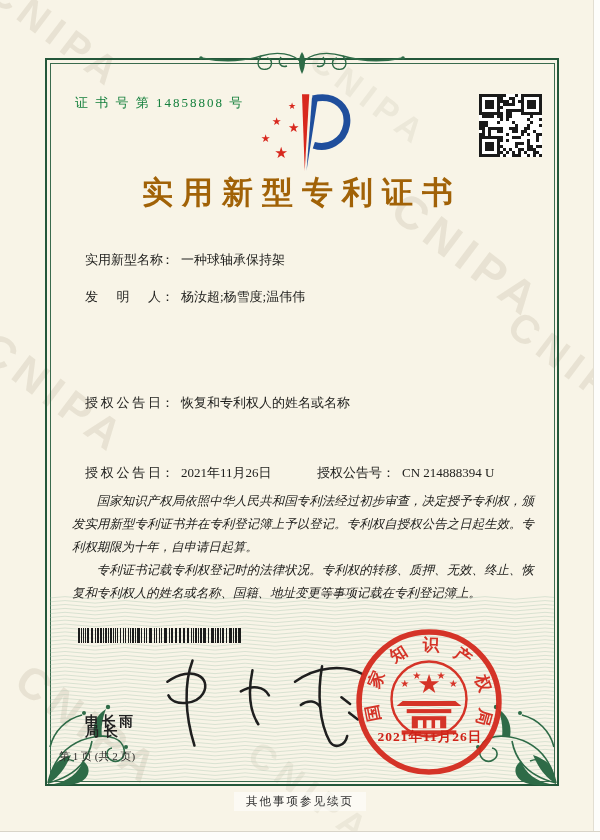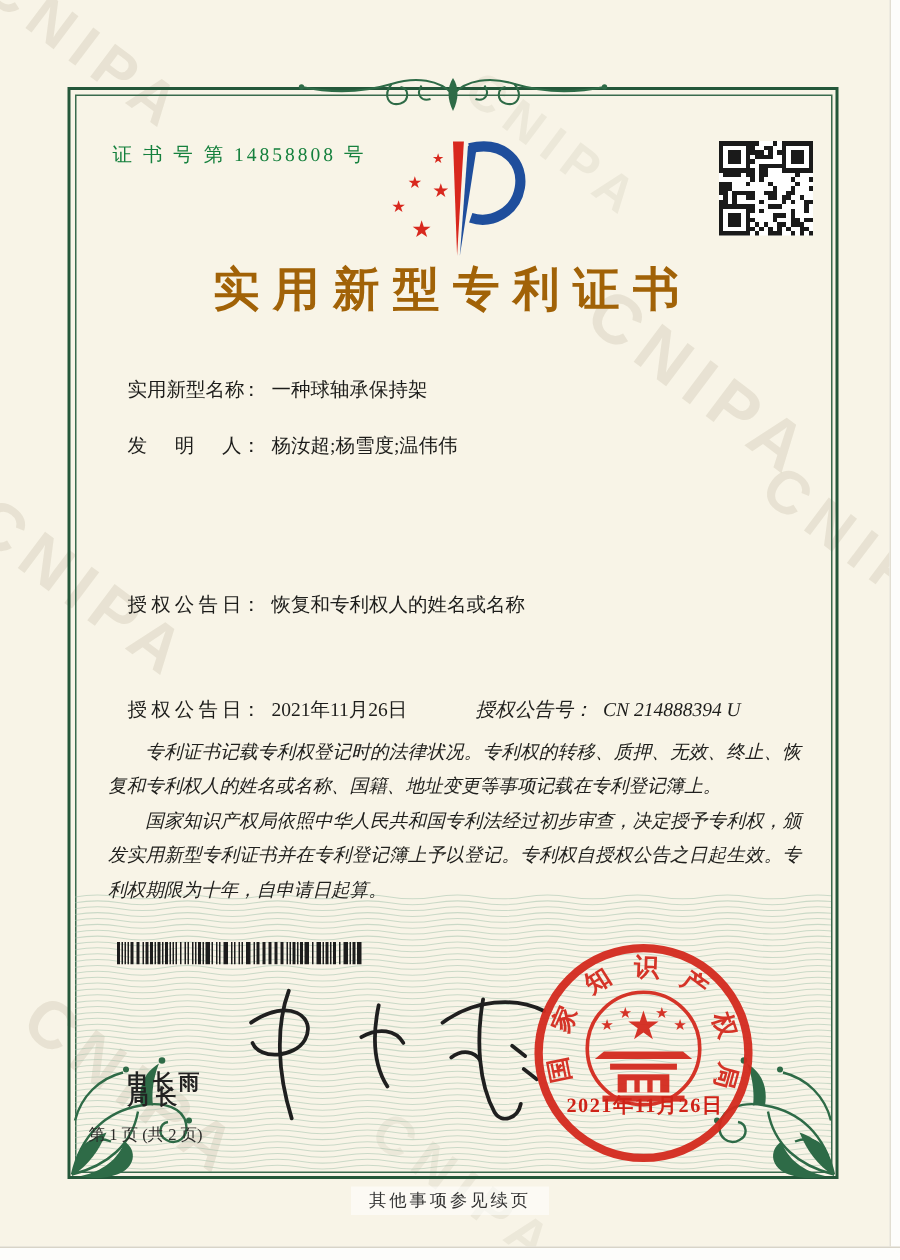--- a/index.html
+++ b/index.html
@@ -26,21 +26,21 @@
   .corner-r{right:-3px;transform:scaleX(-1);}
   
   .cert-no{position:absolute;left:28px;top:34px;font-size:13px;letter-spacing:2px;color:#15803d;z-index:3;}
   .logo{position:absolute;left:205px;top:28px;width:100px;height:88px;z-index:3;}
   .qr{position:absolute;left:432px;top:34px;width:63px;height:63px;z-index:3;}
   .title{position:absolute;left:0;top:112px;width:100%;text-align:center;font-size:31px;font-weight:bold;
          letter-spacing:9px;color:#a16207;z-index:3;}
   .row{position:absolute;left:38px;font-size:13px;color:#1d1d1b;z-index:3;white-space:nowrap;}
   .flabel{display:inline-block;width:76px;text-align:justify;text-align-last:justify;vertical-align:bottom;}
   .colon{margin-right:7px;}
-  .cell2{position:absolute;left:232px;top:0;font-style:italic;}
+  .cell2{position:absolute;left:232px;top:0;}
   .paras{position:absolute;left:25px;top:430px;width:462px;font-size:12.4px;line-height:1.86;color:#20201e;
          text-align:justify;font-style:italic;z-index:3;}
   .paras p{margin:0;text-indent:2em;}
   .barcode{position:absolute;left:30px;top:568px;width:166px;height:15px;z-index:3;}
   .sig-title{position:absolute;left:38px;top:625px;font-size:14px;font-weight:600;letter-spacing:5px;color:#222;z-index:3;margin-top:38px;}
   .sig-name{position:absolute;left:38px;top:653px;font-size:14px;font-weight:600;letter-spacing:3px;color:#222;z-index:3;}
   .signature{position:absolute;left:103px;top:588px;width:232px;height:112px;z-index:3;}
   .seal{position:absolute;left:306px;top:566px;width:152px;height:152px;z-index:4;opacity:.95;}
   .seal-date{position:absolute;left:301px;top:668px;width:164px;text-align:center;font-size:13.5px;font-weight:bold;
              color:#cf2318;letter-spacing:1px;z-index:5;}
@@ -420,22 +420,22 @@
       <span class="flabel">授权公告日</span><span class="colon">：</span><span>恢复和专利权人的姓名或名称</span>
     </div>
     <div class="row" style="top:404px">
       <span class="flabel">授权公告日</span><span class="colon">：</span><span>2021年11月26日</span>
       <span class="cell2">
         <span>授权公告号</span><span class="colon">：</span><span>CN 214888394 U</span>
       </span>
     </div>
 
     <div class="paras">
+      <p>国家知识产权局依照中华人民共和国专利法经过初步审查，决定授予专利权，颁发实用新型专利证书并在专利登记簿上予以登记。专利权自授权公告之日起生效。专利权期限为十年，自申请日起算。</p>
       <p>专利证书记载专利权登记时的法律状况。专利权的转移、质押、无效、终止、恢复和专利权人的姓名或名称、国籍、地址变更等事项记载在专利登记簿上。</p>
-      <p>国家知识产权局依照中华人民共和国专利法经过初步审查，决定授予专利权，颁发实用新型专利证书并在专利登记簿上予以登记。专利权自授权公告之日起生效。专利权期限为十年，自申请日起算。</p>
     </div>
 
     <svg class="barcode" viewBox="0 0 166 15" preserveAspectRatio="none">
       <g id="barcode-bars" fill="#1c1c1c">
           <rect x="1" y="0" width="2" height="15"></rect>
           <rect x="4" y="0" width="1" height="15"></rect>
           <rect x="6" y="0" width="1" height="15"></rect>
           <rect x="8" y="0" width="1" height="15"></rect>
           <rect x="10" y="0" width="2" height="15"></rect>
           <rect x="14" y="0" width="2" height="15"></rect>

